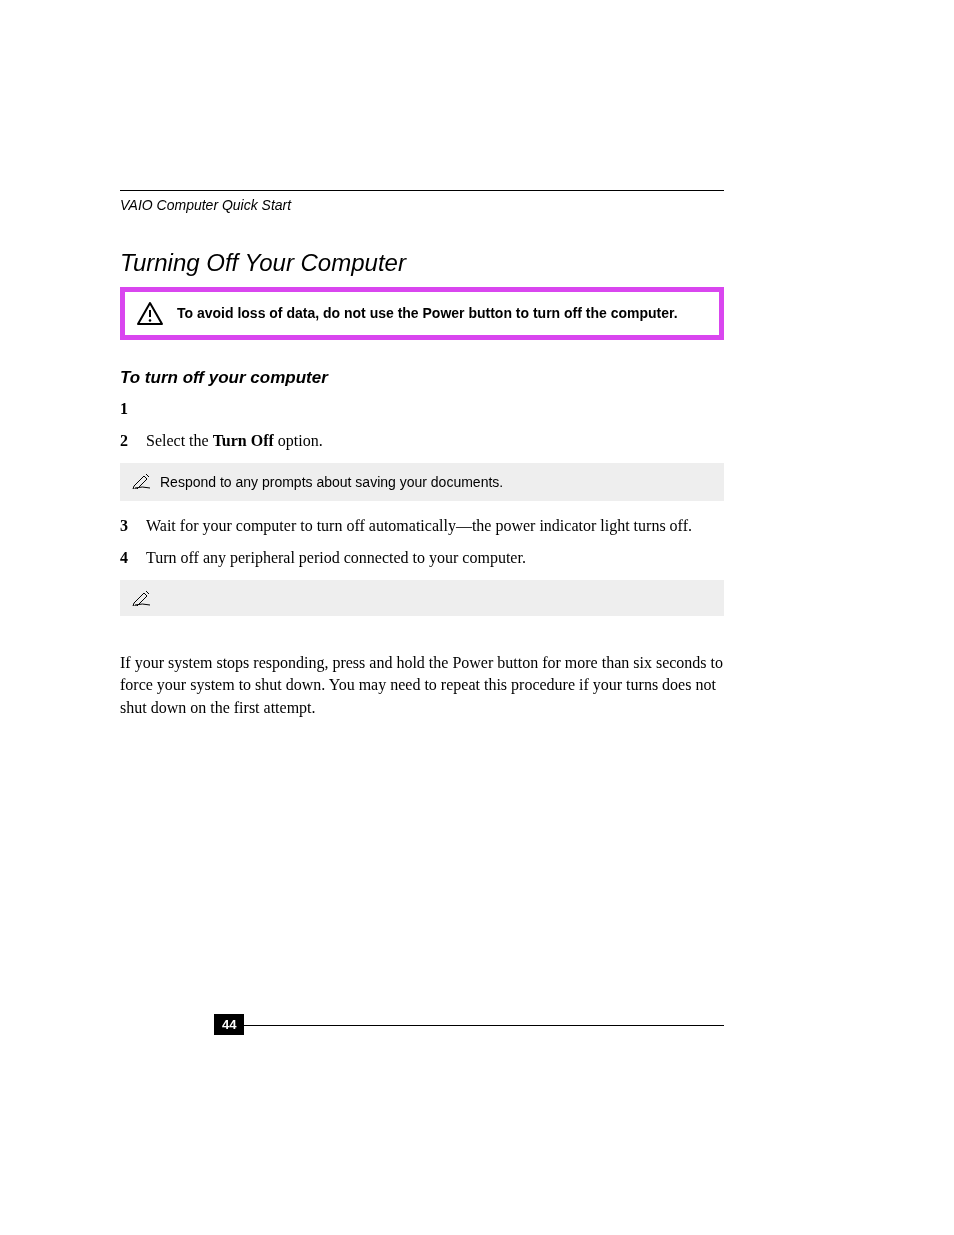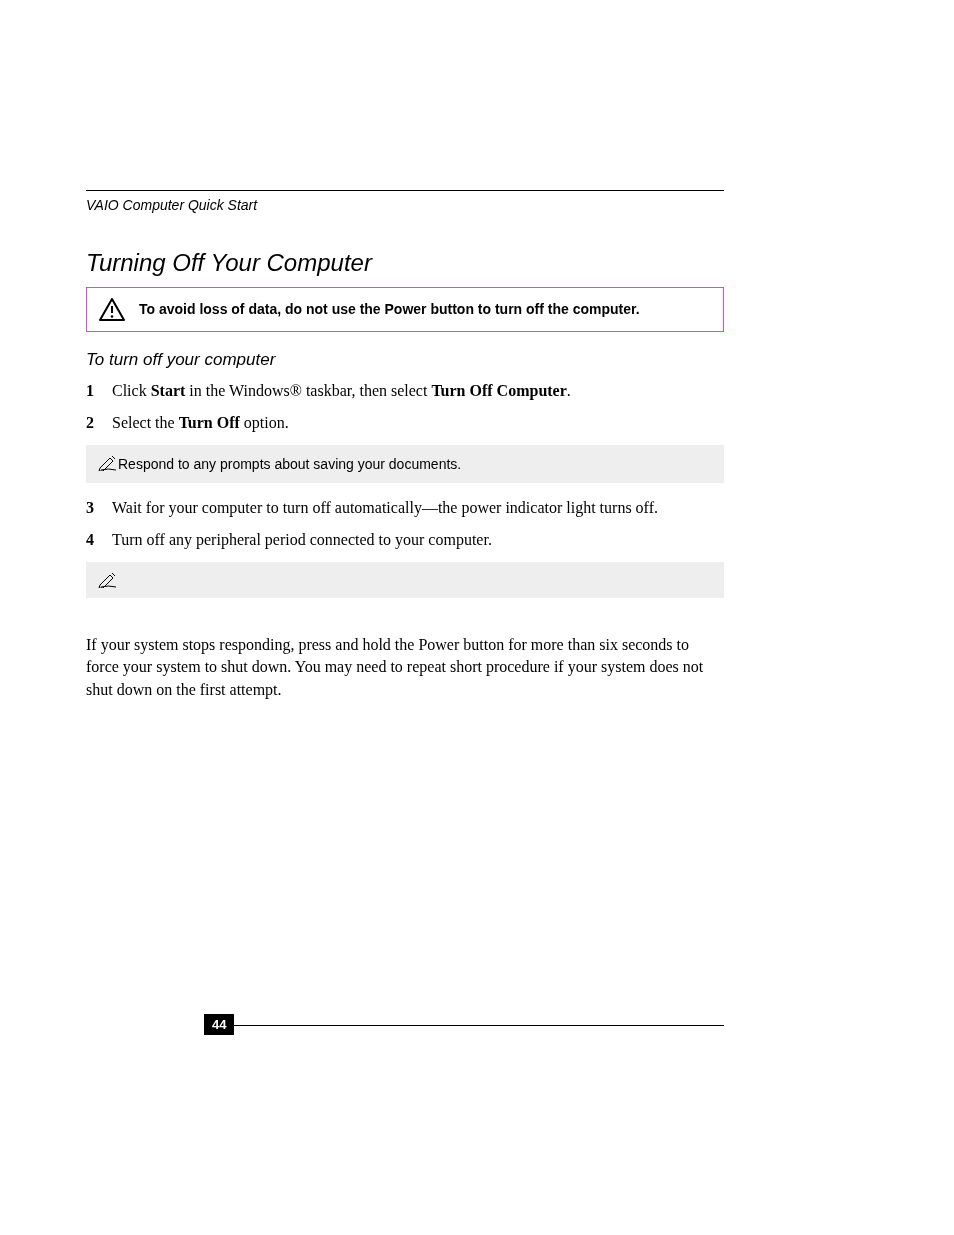--- a/index.html
+++ b/index.html
@@ -7,21 +7,21 @@
     padding: 0;
     background: #fff;
     font-family: "Times New Roman", Times, serif;
     color: #000;
   }
   .page {
     width: 954px;
     height: 1235px;
     position: relative;
     box-sizing: border-box;
-    padding: 190px 230px 0 86px;
+    padding: 190px 230px 0 120px;
   }
   .top-rule {
     border-top: 1px solid #000;
     margin-bottom: 6px;
   }
   .running-header {
     font-family: Arial, Helvetica, sans-serif;
     font-style: italic;
     font-size: 14px;
     margin-bottom: 36px;
@@ -32,37 +32,37 @@
     font-style: italic;
     font-size: 24px;
     margin: 0 0 10px 0;
   }
   .intro {
     font-size: 16px;
     line-height: 1.35;
     margin: 0 0 14px 0;
   }
   .warning-box {
-    border: 1px solid #d946ef;
+    border: 5px solid #d946ef;
     padding: 10px 16px 10px 12px;
     display: flex;
     align-items: center;
     gap: 14px;
-    margin-bottom: 18px;
+    margin-bottom: 28px;
   }
   .warning-box .msg {
     font-family: Arial, Helvetica, sans-serif;
     font-weight: bold;
     font-size: 14px;
     line-height: 1.3;
   }
   .warn-icon svg { display: block; }
   h2.subhead {
     font-family: Arial, Helvetica, sans-serif;
-    font-weight: normal;
+    font-weight: bold;
     font-style: italic;
     font-size: 17px;
     margin: 11px 0 10px 0;
   }
   .step {
     display: flex;
     gap: 14px;
     font-size: 16px;
     line-height: 1.4;
     margin-bottom: 10px;
@@ -72,36 +72,37 @@
     min-width: 12px;
   }
   .step .body { flex: 1; }
   .step .body p { margin: 0 0 10px 0; }
   .step .body p:last-child { margin-bottom: 0; }
   .note-box {
     background: #eeeeee;
     padding: 10px 12px;
     display: flex;
     align-items: flex-start;
+    gap: 8px;
     margin: 10px 0 14px 0;
   }
   .note-box .msg {
     font-family: Arial, Helvetica, sans-serif;
     font-size: 14px;
     line-height: 1.3;
   }
   .note-icon svg { display: block; }
   .about-body {
     font-size: 16px;
     line-height: 1.4;
     margin: 0;
   }
   .page-footer {
     position: absolute;
-    left: 204px;
+    left: 214px;
     right: 230px;
     bottom: 200px;
   }
   .page-footer .bar-row {
     display: flex;
     align-items: stretch;
   }
   .page-num {
     background: #000;
     color: #fff;
@@ -137,23 +138,20 @@
       </svg>
     </span>
     <span class="msg">To avoid loss of data, do not use the Power button to turn off the computer.</span>
   </div>
 
   <h2 class="subhead">To turn off your computer</h2>
 
   <div class="step">
     <div class="num">1</div>
     <div class="body">
-      <p>
-        <span>Click </span><b>Start</b><span> in the Windows® taskbar, then select </span><b>Turn Off Computer</b><span>.</span>
-      </p>
     </div>
   </div>
 
   <div class="step">
     <div class="num">2</div>
     <div class="body">
       <p>
         <span>Select the </span><b>Turn Off</b><span> option.</span>
       </p>
     </div>
@@ -189,21 +187,21 @@
       <svg width="20" height="16" viewBox="0 0 20 16">
         <path d="M2 13 L12 3 L15 6 L5 16 L1 16 Z" fill="none" stroke="#000" stroke-width="1"></path>
         <path d="M14 1 L17 4" stroke="#000" stroke-width="1"></path>
         <path d="M3 15 Q10 13 18 15" fill="none" stroke="#000" stroke-width="1"></path>
       </svg>
     </span>
   </div>
 
   <div style="height:22px"></div>
 
-  <p class="about-body">If your system stops responding, press and hold the Power button for more than six seconds to force your system to shut down. You may need to repeat short procedure if your system does not shut down on the first attempt.</p>
+  <p class="about-body">If your system stops responding, press and hold the Power button for more than six seconds to force your system to shut down. You may need to repeat this procedure if your turns does not shut down on the first attempt.</p>
 
   <div class="page-footer">
     <div class="bar-row">
       <span class="page-num">44</span>
       <span class="footer-rule"></span>
     </div>
   </div>
 
 </div>
 

